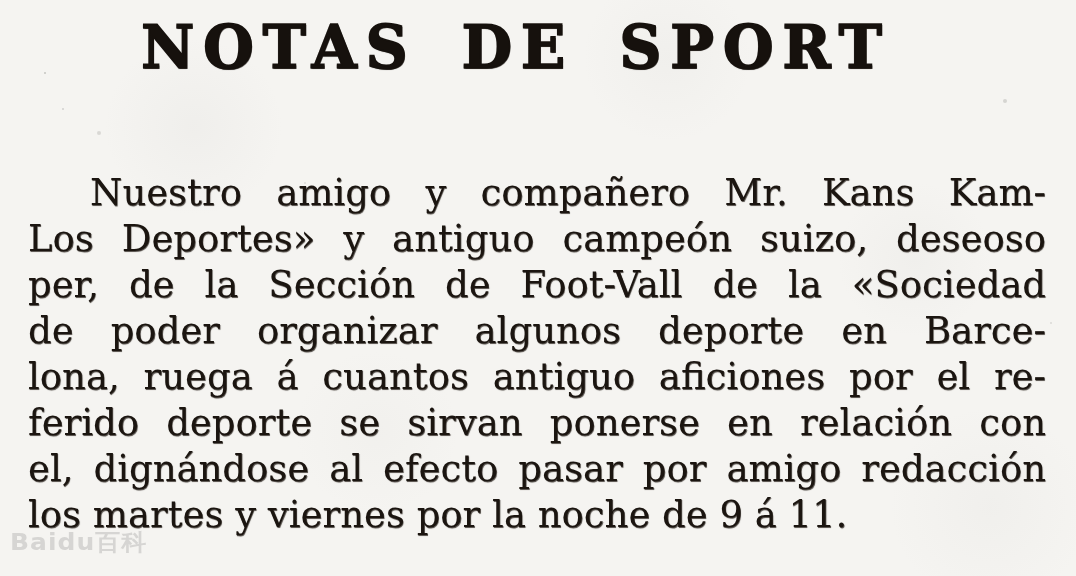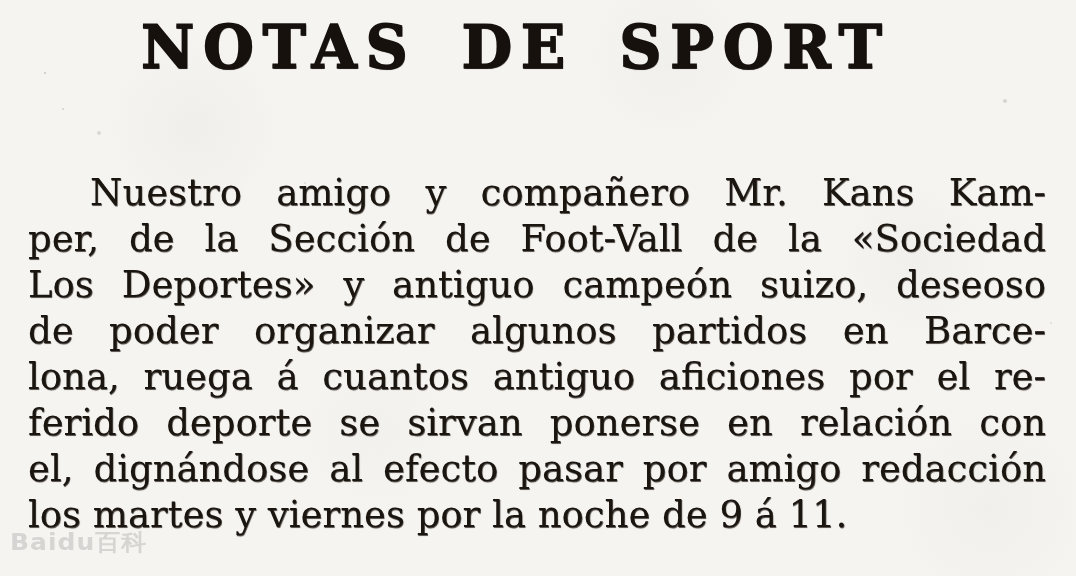--- a/index.html
+++ b/index.html
@@ -106,23 +106,23 @@
 <div class="page">
 
   <div class="speck" style="left:44px; top:72px;"></div>
 
   <div class="masthead">
     <h1 class="headline">NOTAS DE SPORT</h1>
   </div>
 
   <div class="paragraph">
     <div class="text-line first">Nuestro amigo y compañero Mr. Kans Kam-</div>
+    <div class="text-line">Los Deportes» y antiguo campeón suizo, deseoso</div>
     <div class="text-line">per, de la Sección de Foot-Vall de la «Sociedad</div>
-    <div class="text-line">Los Deportes» y antiguo campeón suizo, deseoso</div>
-    <div class="text-line">de poder organizar algunos partidos en Barce-</div>
+    <div class="text-line">de poder organizar algunos deporte en Barce-</div>
     <div class="text-line">lona, ruega á cuantos antiguo aficiones por el re-</div>
     <div class="text-line">ferido deporte se sirvan ponerse en relación con</div>
     <div class="text-line">el, dignándose al efecto pasar por amigo redacción</div>
     <div class="text-line last">los martes y viernes por la noche de 9 á 11.</div>
   </div>
 
   <div class="watermark">Baidu百科</div>
 
 </div>
 

